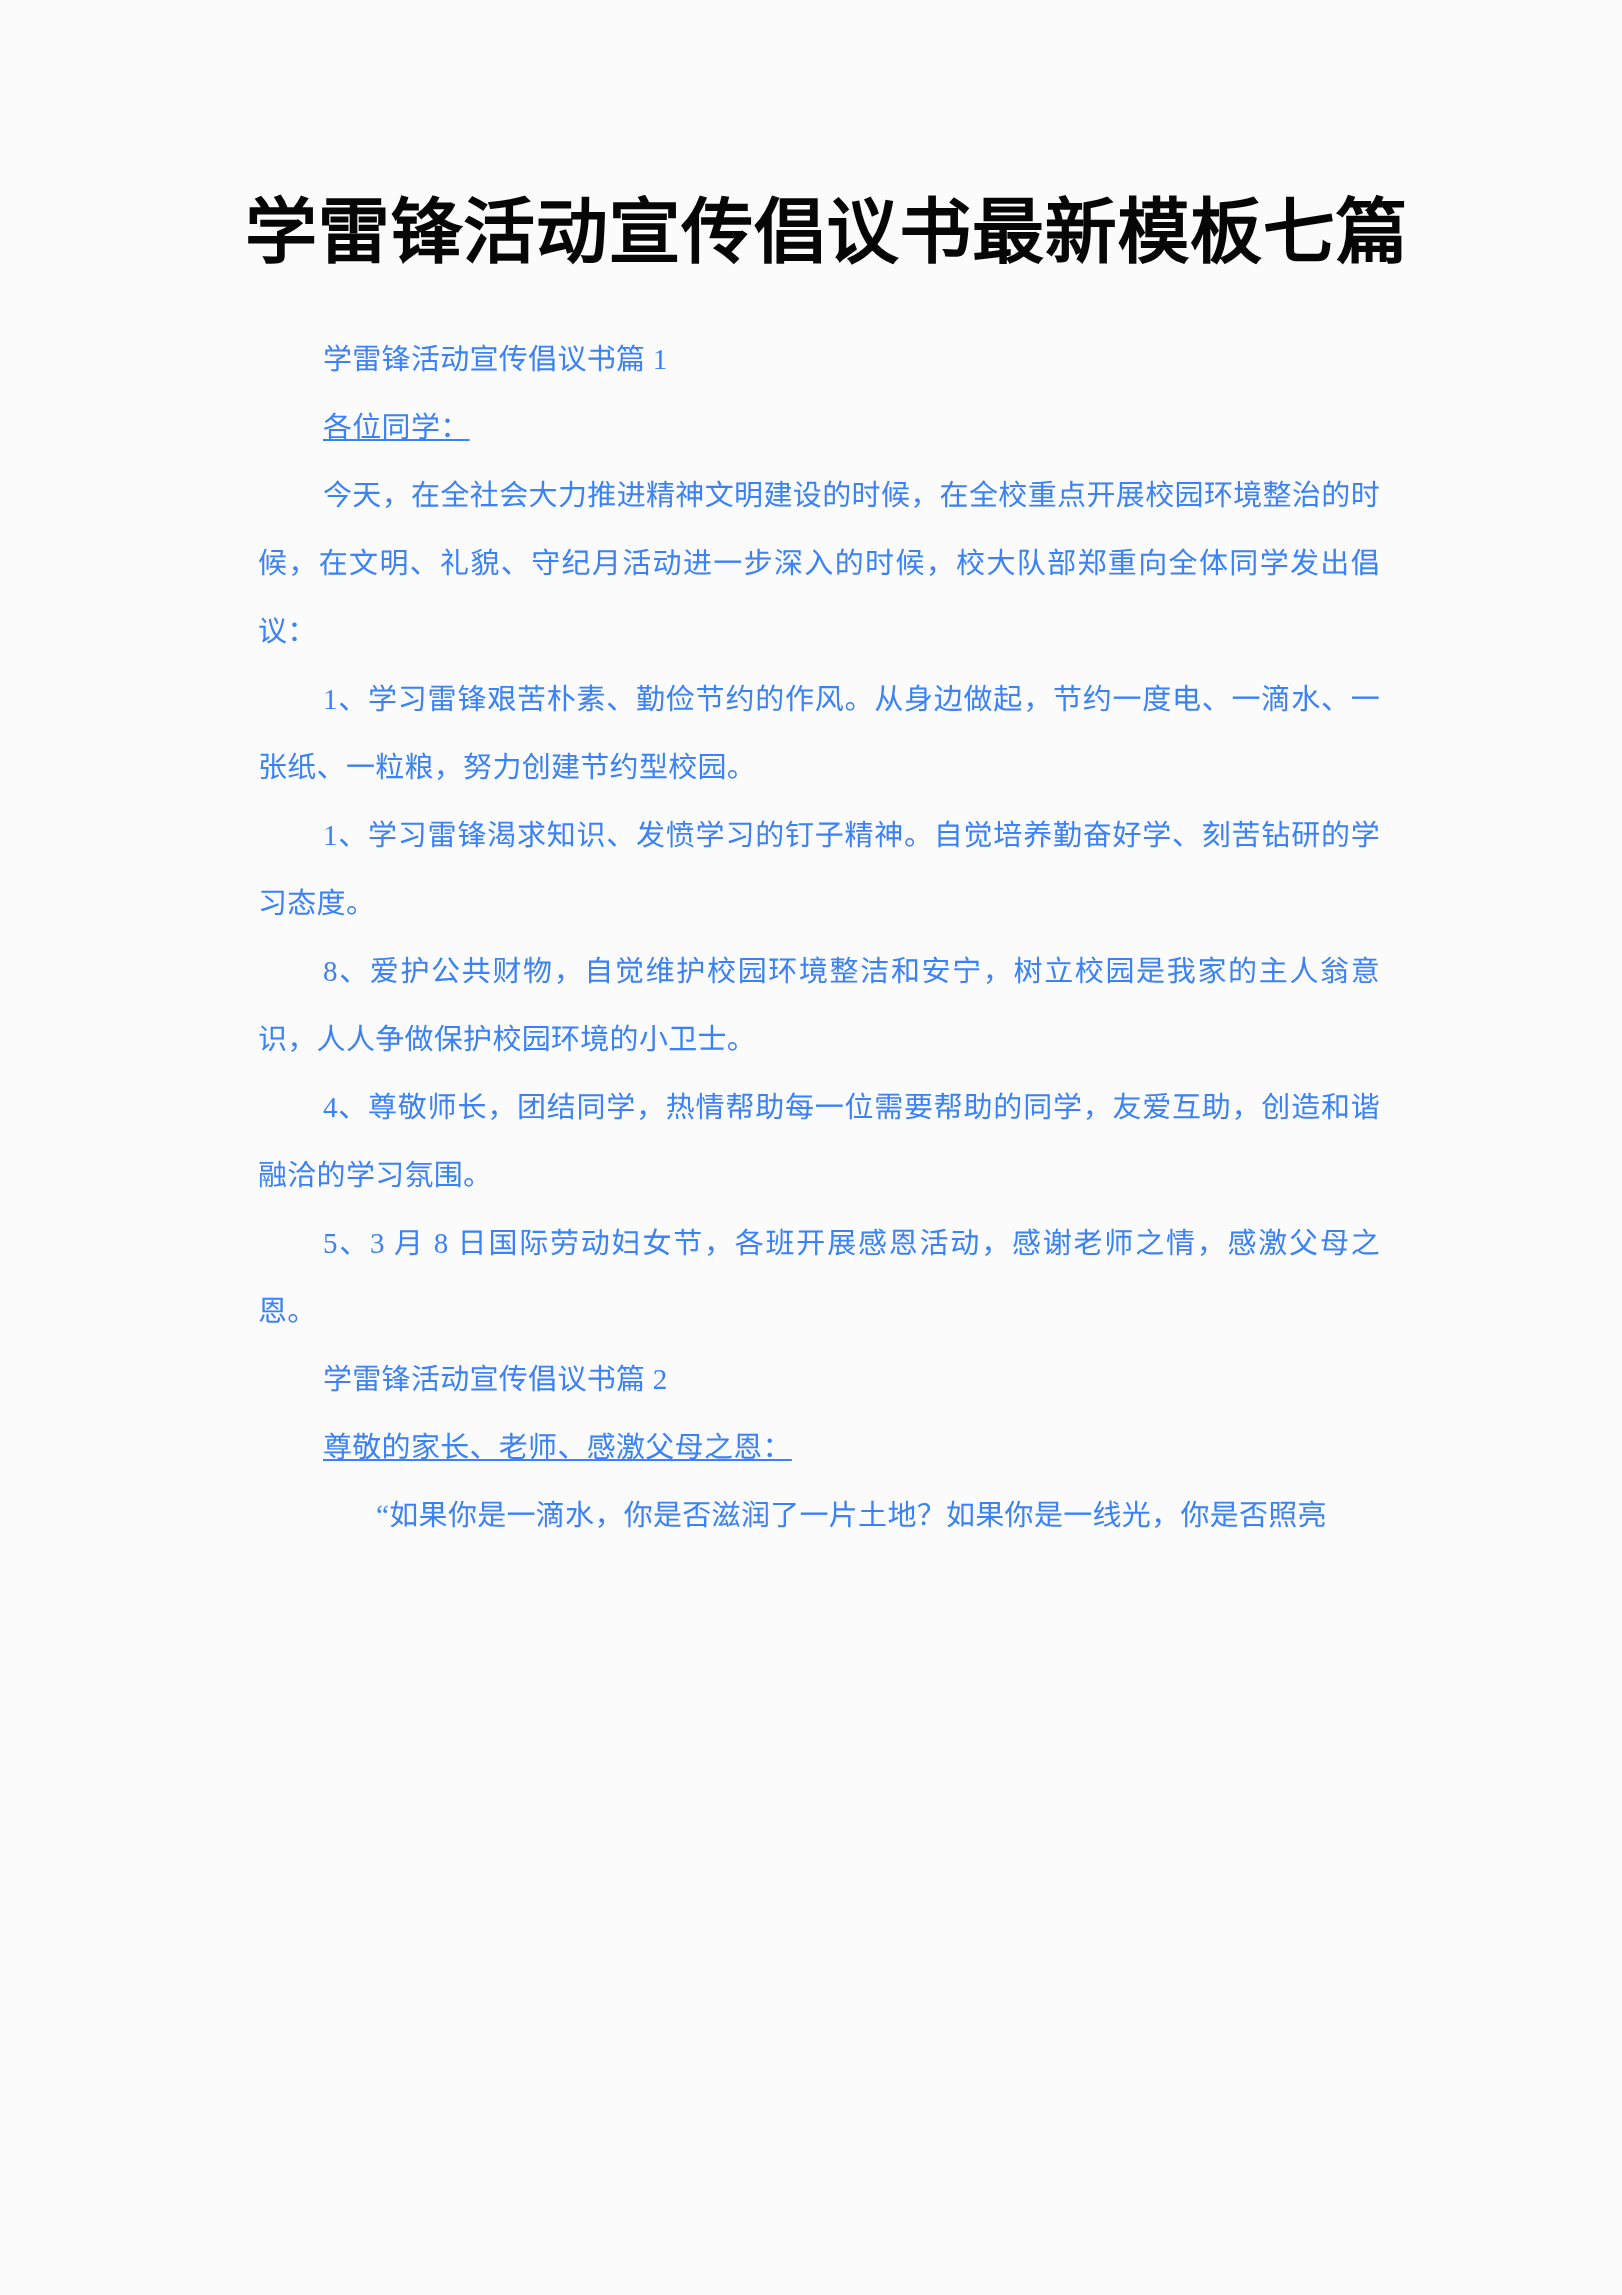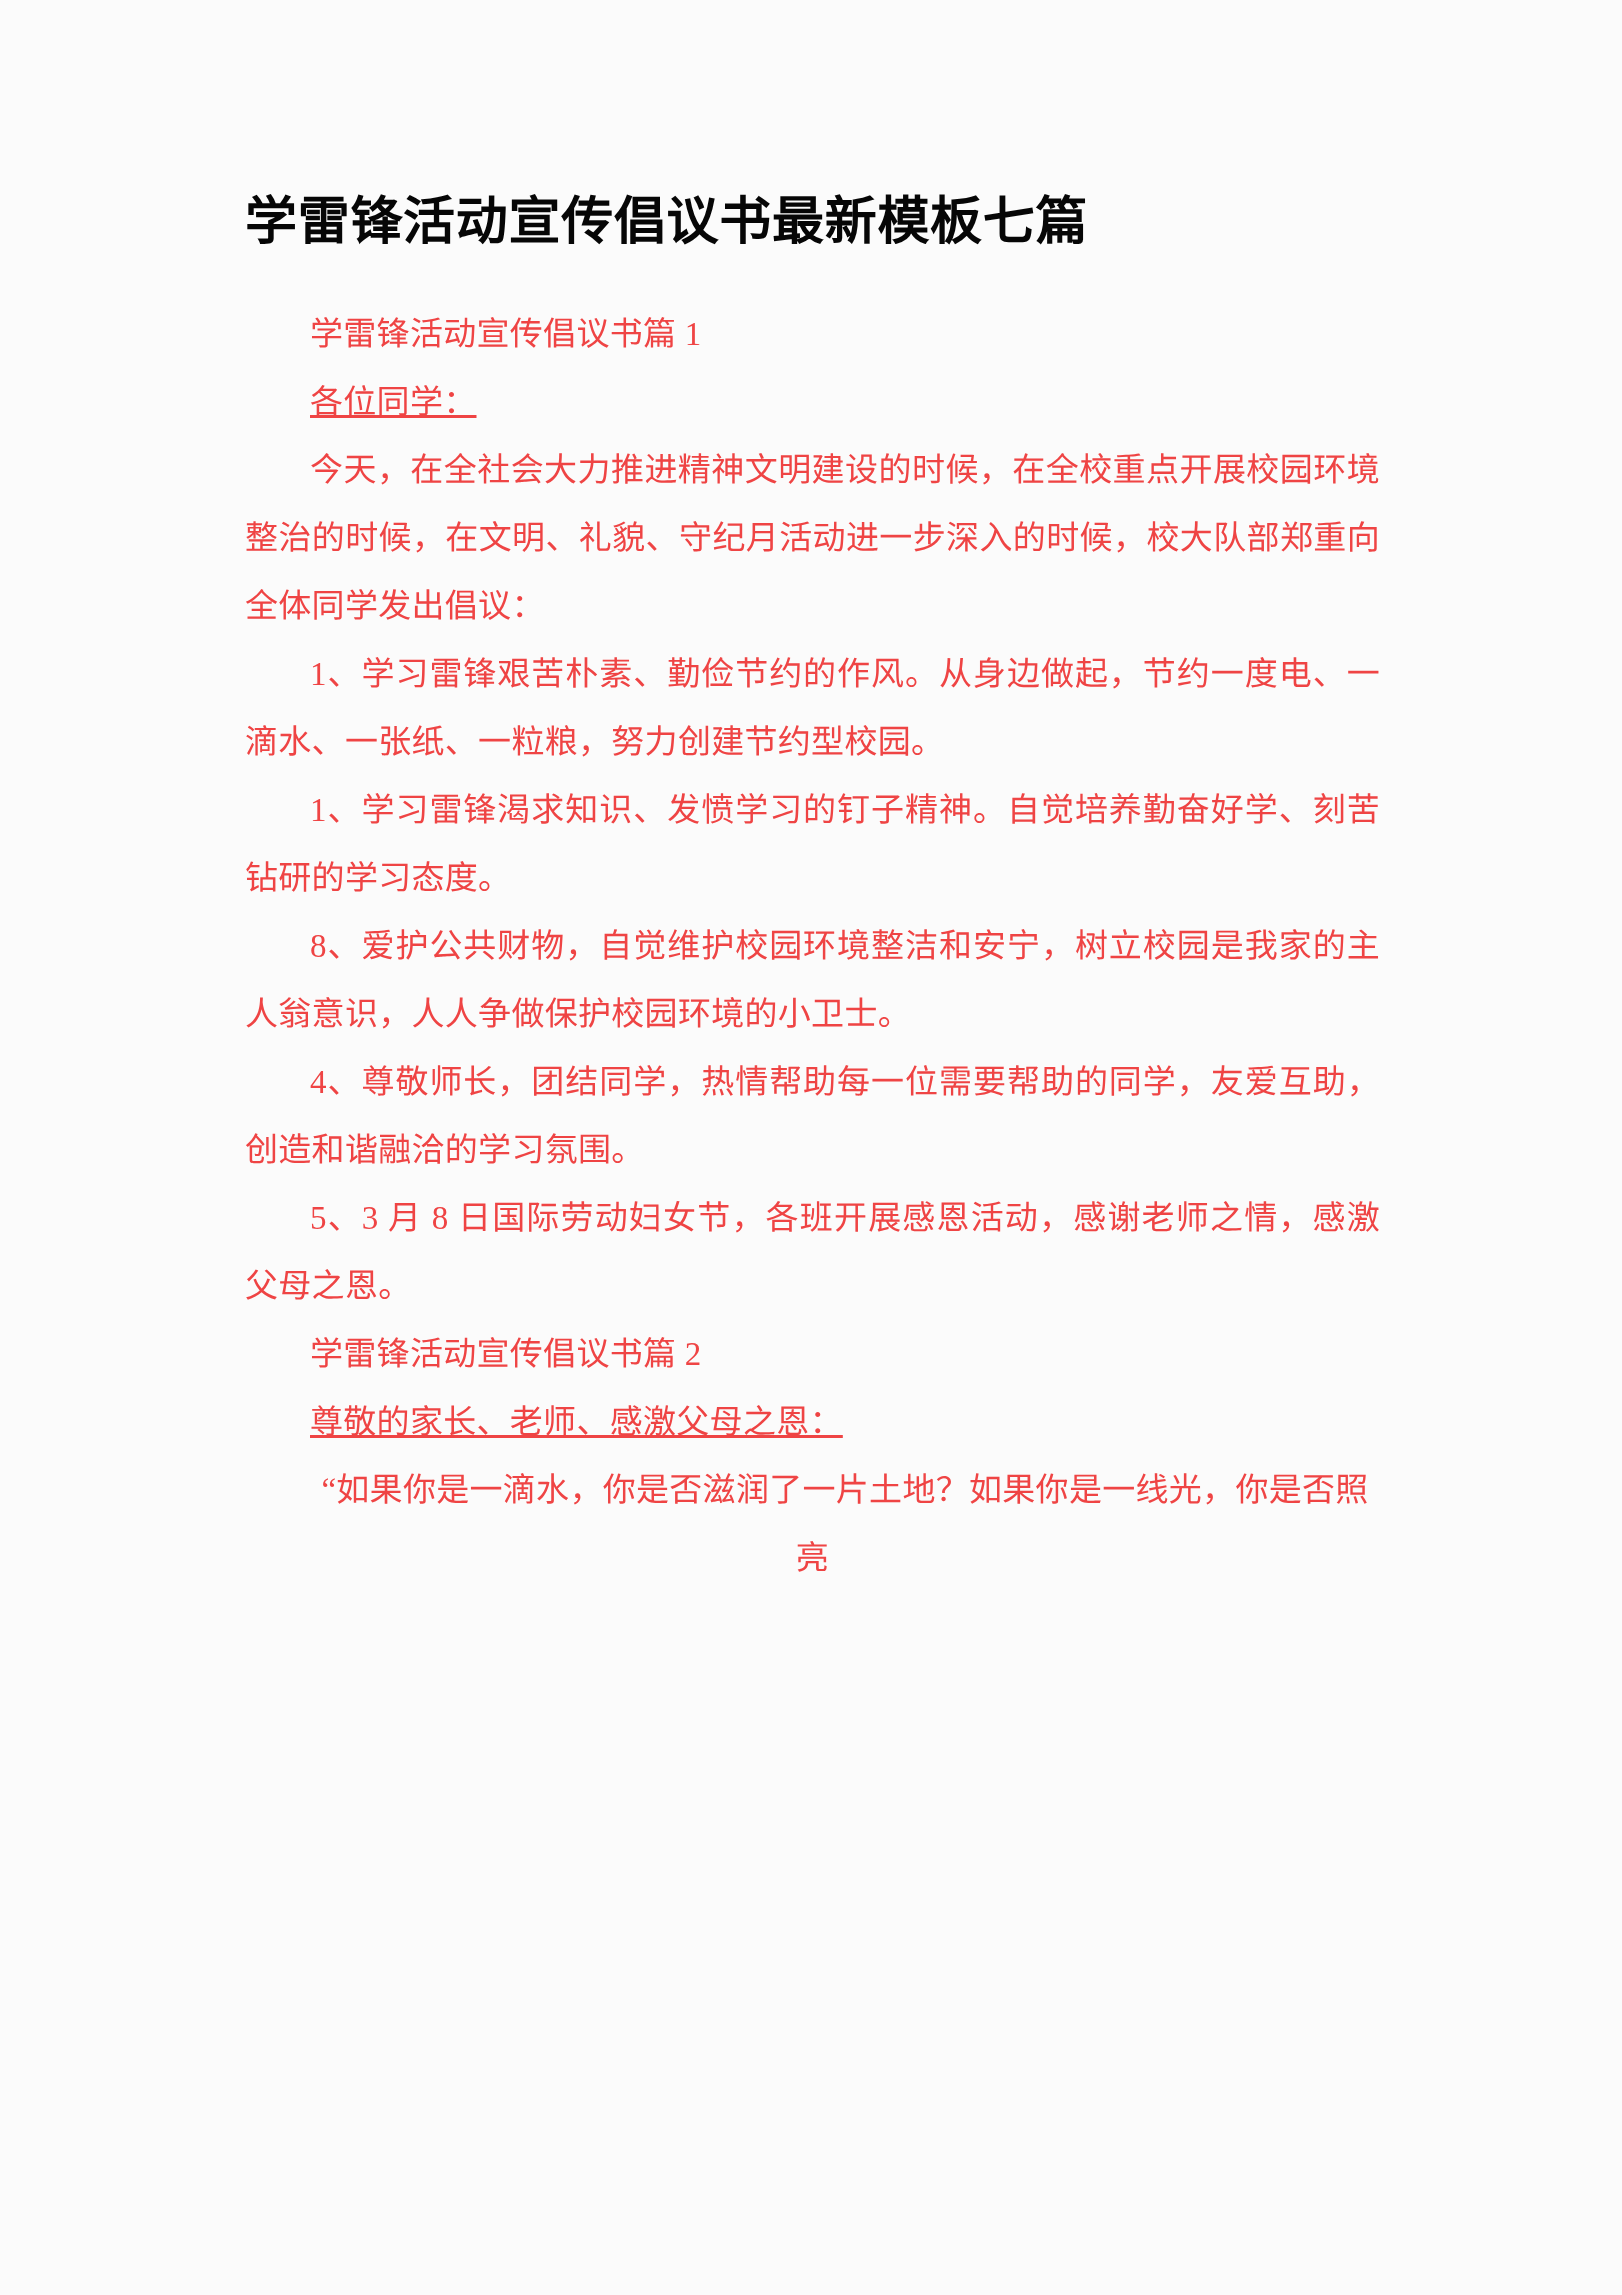--- a/index.html
+++ b/index.html
@@ -20,43 +20,43 @@
   }
   .content {
     position: absolute;
     left: 245px;
     top: 0;
     width: 1135px;
   }
   .doc-title {
     font-family: "Liberation Serif", "DejaVu Serif", serif;
     font-weight: bold;
-    font-size: 52px;
+    font-size: 72px;
     line-height: 1.22;
     letter-spacing: 0.7px;
     text-align: left;
     margin: 0;
     padding-top: 190px;
     padding-left: 0px;
     white-space: nowrap;
     color: #060606;
   }
   .body-block {
     margin-top: 47px;
   }
   p.para {
-    margin: 0 0 0 0;
-    font-size: 33px;
+    margin: 0 0 0 13px;
+    font-size: 29px;
     line-height: 68px;
     text-align: justify;
     text-justify: inter-ideograph;
     text-indent: 65px;
     letter-spacing: 0.3px;
     word-break: break-all;
-    color: #ef4444;
+    color: #3b82f6;
   }
   p.para.section-head {
     text-indent: 65px;
     text-align: left;
   }
   p.para.noindent {
     text-indent: 65px;
     text-decoration: underline;
   }
   p.para.last-open {

